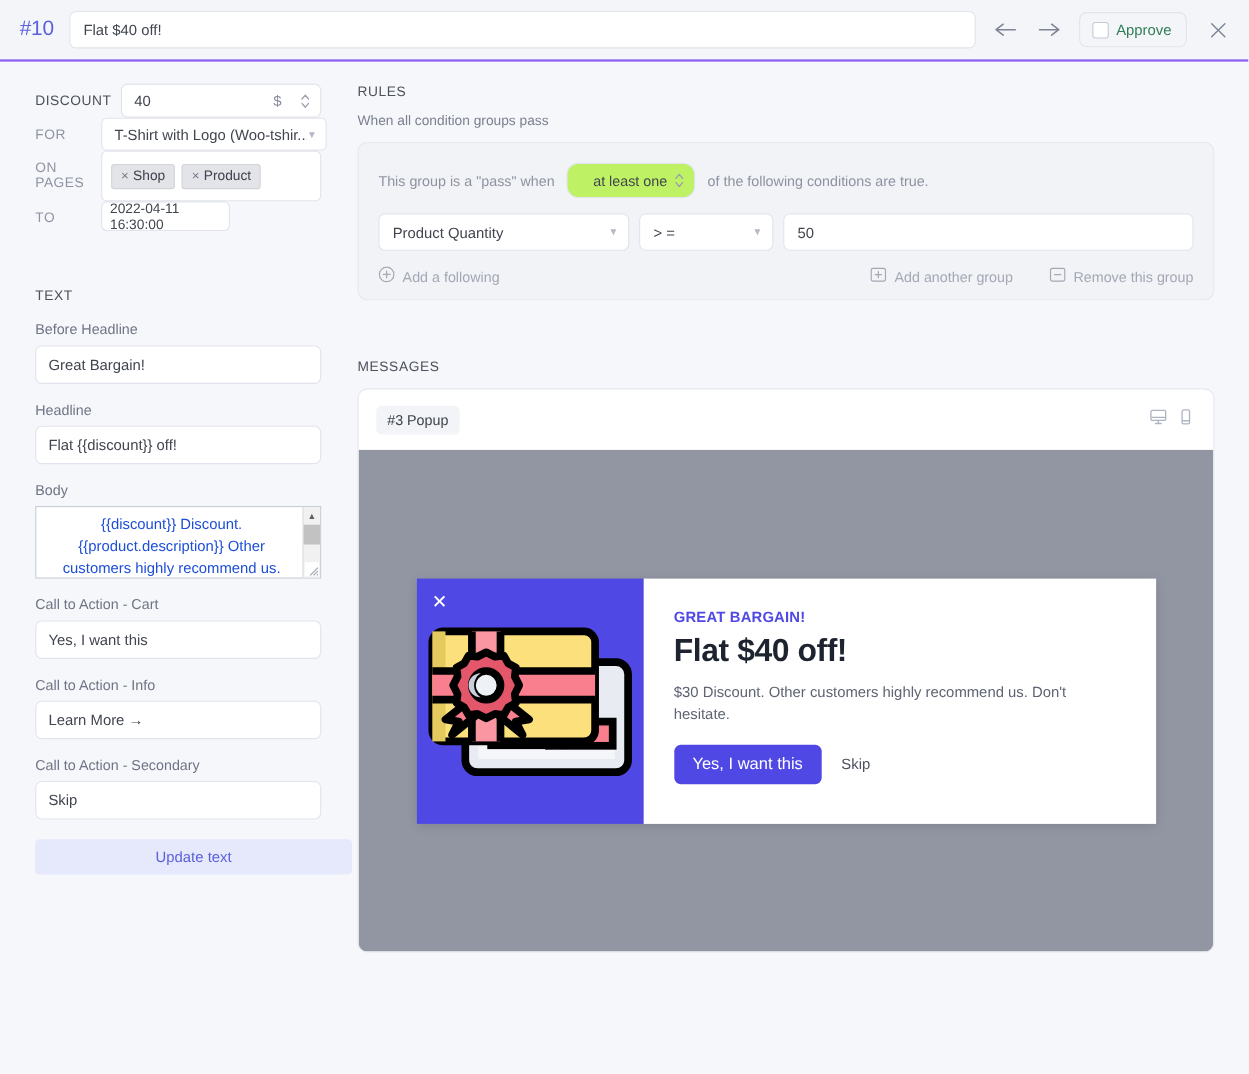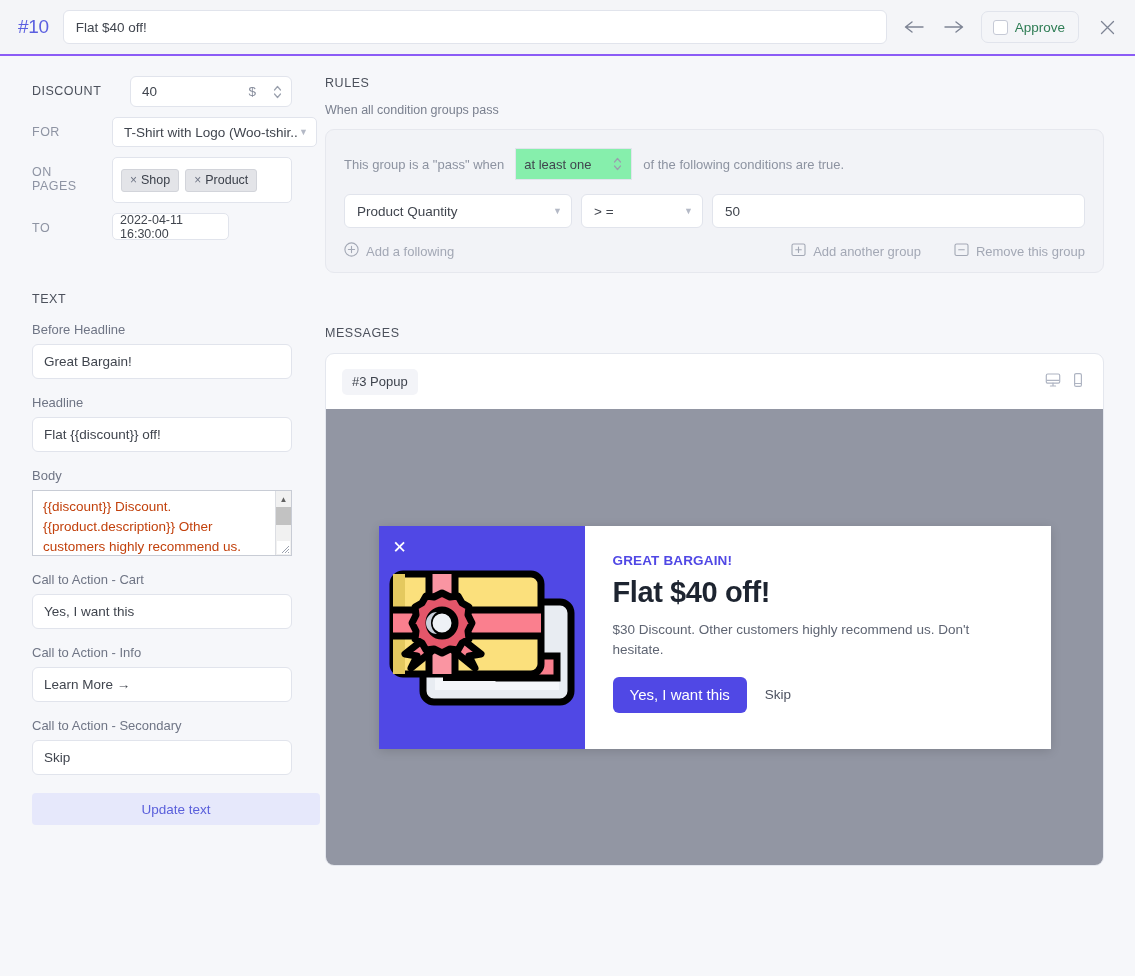--- a/index.html
+++ b/index.html
@@ -79,22 +79,21 @@
     font-size: 12.5px;
     letter-spacing: 0.55px;
     color: #4c515c;
     text-transform: uppercase;
   }
 
   
   .form-row {
     display: flex;
     align-items: flex-start;
-    margin-bottom: 10px;
-    gap: 20px;
+    margin-bottom: 0;
   }
   .form-row .lbl {
     width: 60px;
     flex: none;
     font-size: 12.5px;
     letter-spacing: 0.5px;
     color: #8e94a3;
     text-transform: uppercase;
     padding-top: 8px;
     line-height: 14px;
@@ -177,22 +176,23 @@
     border: 1px solid #c8ccd5;
     display: flex;
     position: relative;
     overflow: hidden;
   }
   .textarea-body {
     flex: 1;
     padding: 6px 6px 0 10px;
     font-size: 13.5px;
     line-height: 20px;
-    color: #c2410c;
+    color: #1d4ed8;
     overflow: hidden;
+    text-align: center;
   }
   .ta-scroll {
     width: 16px;
     background: #f1f1f1;
     border-left: 1px solid #dcdee3;
     display: flex; flex-direction: column; align-items: center;
   }
   .ta-arrow {
     height: 16px; width: 100%;
     display: flex; align-items: center; justify-content: center;
@@ -232,25 +232,25 @@
     border-radius: 9px;
     padding: 18px 18px 12px;
   }
   .group-line {
     display: flex; align-items: center; gap: 11px;
     margin-bottom: 14px;
   }
   .group-line .gtext { font-size: 13px; color: #8d93a1; }
   .any-select {
     width: 117px; height: 32px;
-    background: #86efac;
-    border: 1px solid #e1e4ec;
-    border-radius: 0;
-    display: flex; align-items: center;
-    padding: 0 8px 0 8px;
+    background: #bef264;
+    border: 1px solid #e1e4ec;
+    border-radius: 11px;
+    display: flex; align-items: center;
+    padding: 0 8px 0 23px;
   }
   .any-select .txt { flex: 1; font-size: 13px; color: #40454e; }
 
   .cond-row { display: flex; gap: 9px; margin-bottom: 12px; }
   .cond-sel {
     height: 34px;
     background: #fff;
     border: 1px solid #e1e4ec;
     border-radius: 6px;
     display: flex; align-items: center;

